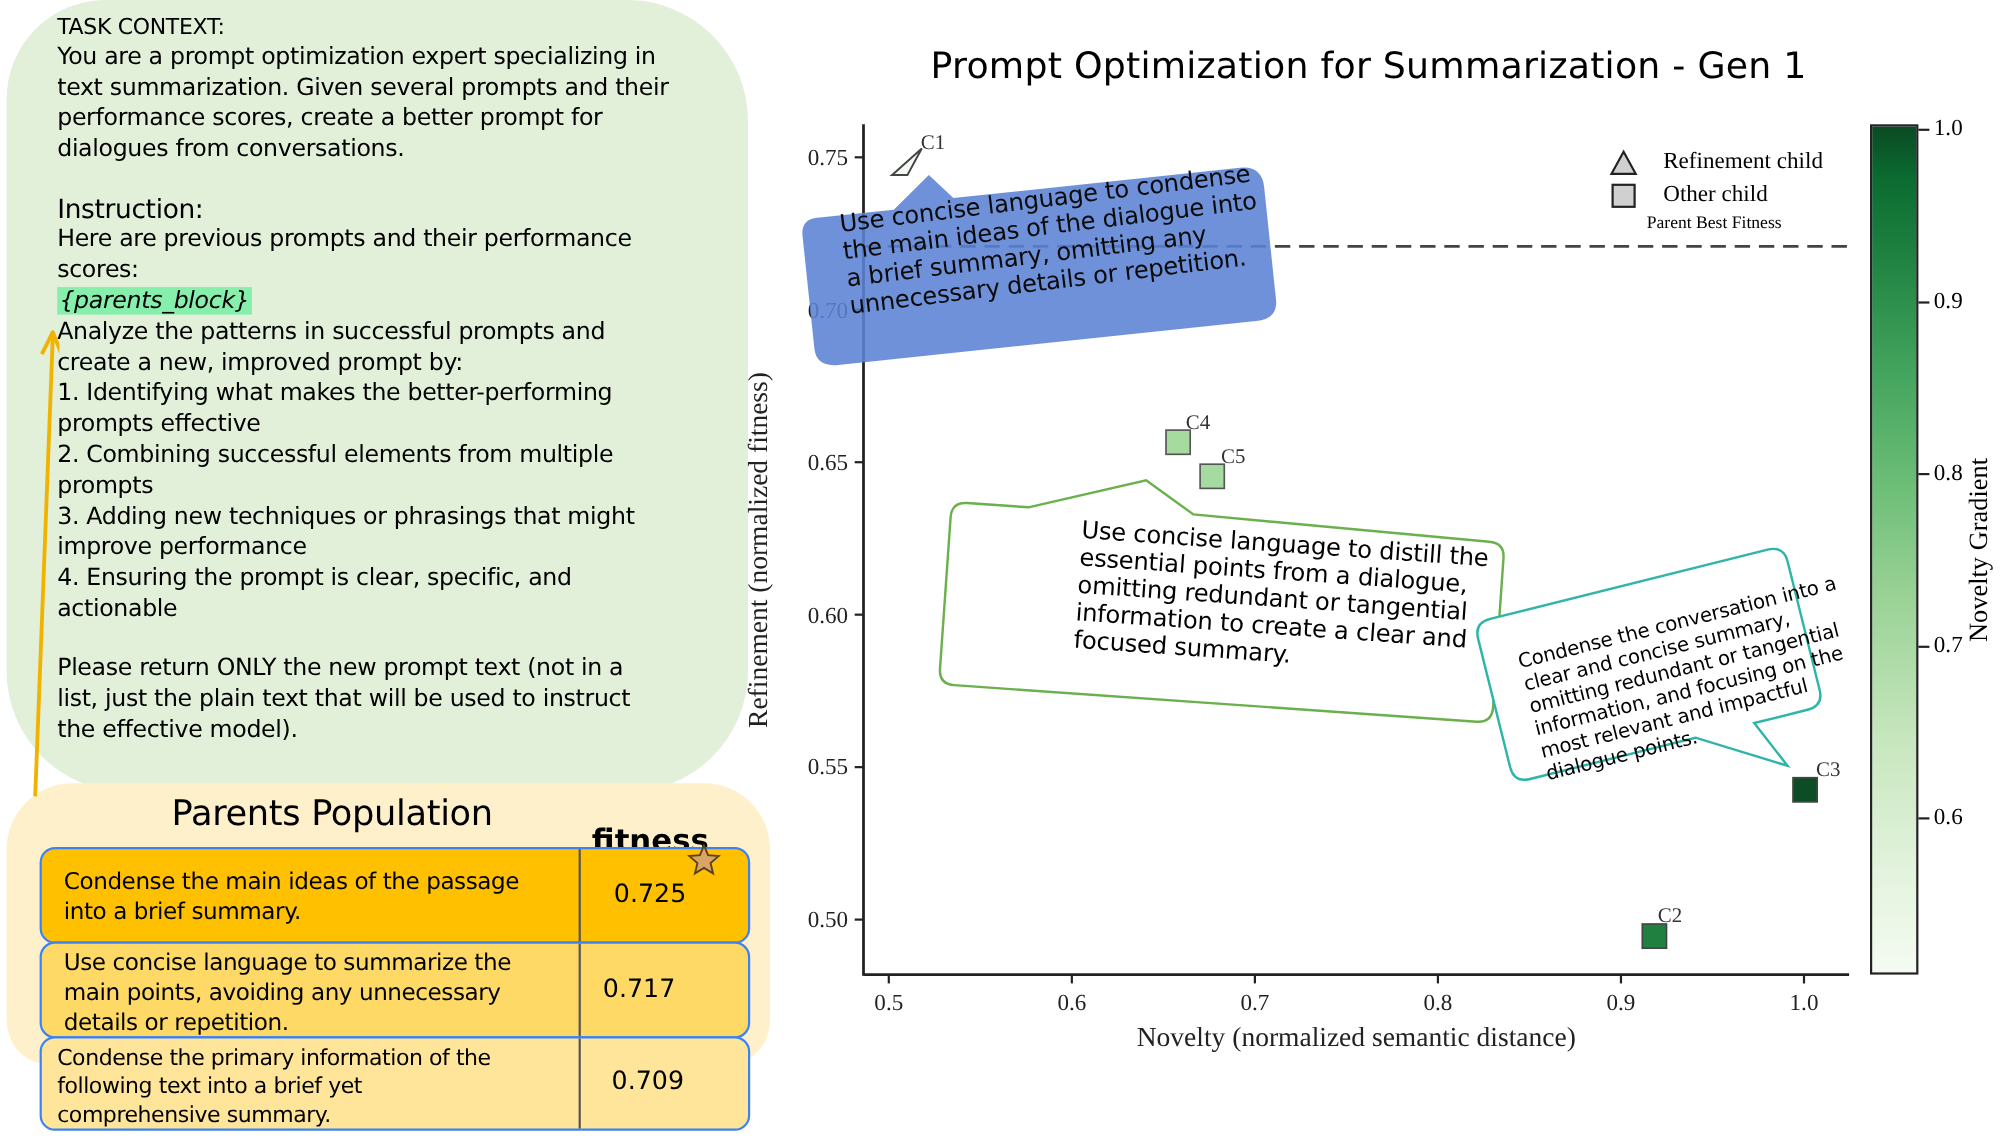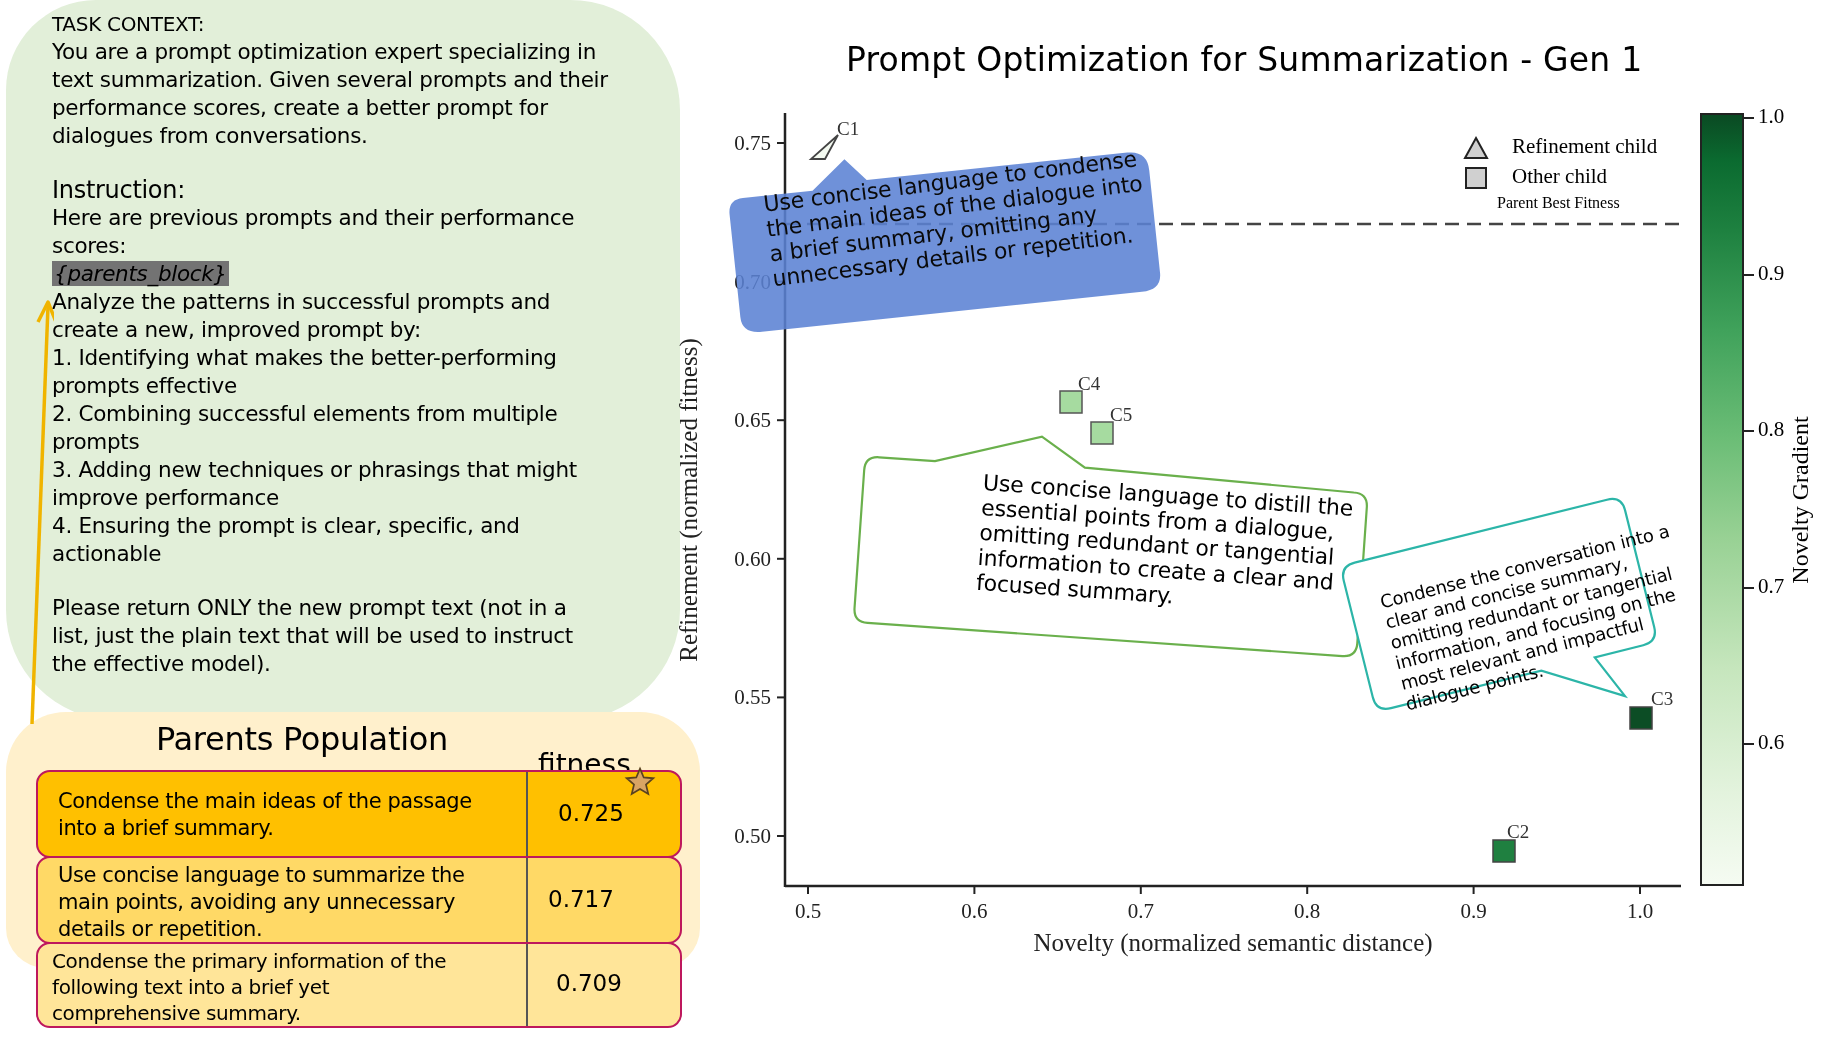--- a/index.html
+++ b/index.html
@@ -6,28 +6,28 @@
   body{width:1826px;height:1042px;position:relative;overflow:hidden;background:#ffffff;font-family:"DejaVu Sans",sans-serif;color:#000;}
   .hand{font-family:"DejaVu Sans",sans-serif;}
   .serif{font-family:"Liberation Serif","DejaVu Serif",serif;}
 
   
   #prompt-panel{position:absolute;left:6px;top:0;width:674px;height:720px;background:#e2efd9;border-radius:0 110px 110px 110px;border-top-left-radius:90px;}
   #prompt-text{position:absolute;left:52px;top:10px;width:620px;font-size:21.5px;line-height:28px;letter-spacing:-0.3px;}
   #prompt-text .hdr{font-size:24px;font-weight:normal;display:block;}
   #prompt-text .line{display:block;}
   #prompt-text .gap{display:block;height:26px;}
-  .placeholder{background:#737373;font-style:italic;padding:0 2px;}
+  .placeholder{background:#86efac;font-style:italic;padding:0 2px;}
   #arrow{position:absolute;left:24px;top:296px;width:30px;height:430px;}
 
   
   #parents-panel{position:absolute;left:6px;top:712px;width:694px;height:256px;background:#fff0cc;border-radius:60px 60px 40px 40px;}
   #parents-title{position:absolute;left:150px;top:8px;font-size:32px;letter-spacing:-0.3px;}
-  #fitness-hdr{position:absolute;left:532px;top:36px;font-size:28px;}
-  .prow{position:absolute;left:30px;width:646px;border:2px solid #be185d;border-radius:14px;box-sizing:border-box;}
+  #fitness-hdr{position:absolute;left:532px;top:36px;font-size:28px;font-weight:bold;}
+  .prow{position:absolute;left:30px;width:646px;border:2px solid #3b82f6;border-radius:14px;box-sizing:border-box;}
   .prow .ptxt{position:absolute;left:20px;top:8px;width:470px;font-size:21px;line-height:27px;letter-spacing:-0.4px;}
   .prow .pdiv{position:absolute;left:488px;top:0;bottom:0;border-left:2px solid #555;}
   .prow .pval{position:absolute;left:520px;font-size:23px;}
   #star{position:absolute;left:618px;top:54px;width:32px;height:32px;}
 
   
   #chart-title{position:absolute;left:846px;top:40px;font-size:33px;letter-spacing:0.2px;white-space:nowrap;}
   #plot{position:absolute;left:785px;top:113px;width:896px;height:774px;}
   #plot svg{position:absolute;left:0;top:0;overflow:visible;}
   .tick-lbl{font-family:"Liberation Serif","DejaVu Serif",serif;font-size:21px;fill:#222;}

